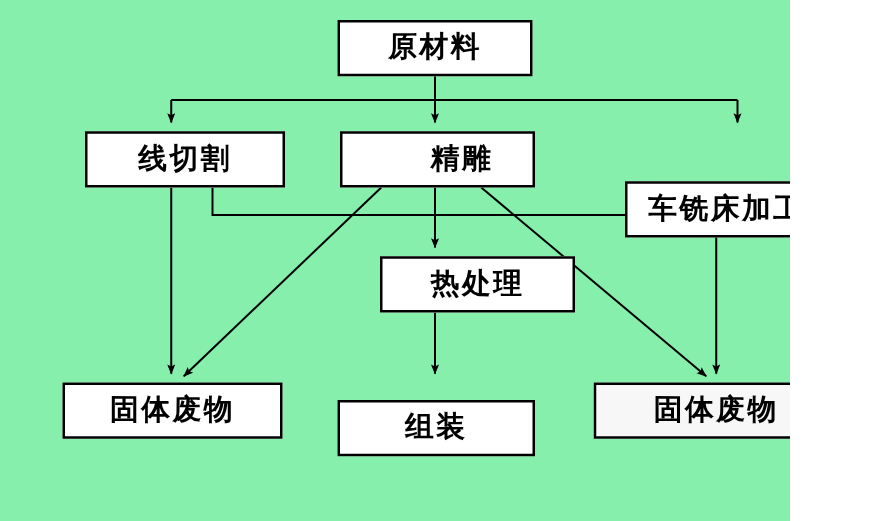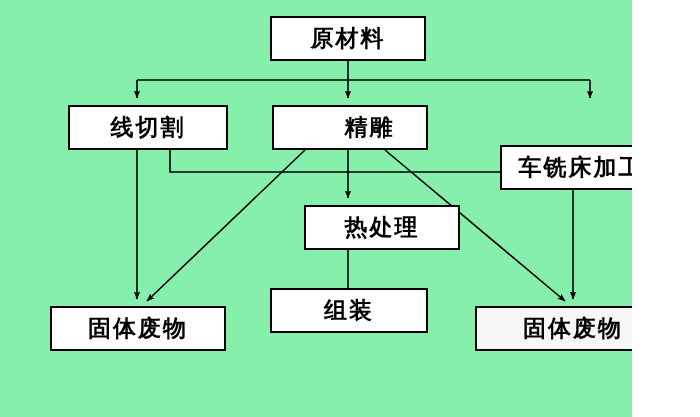--- a/index.html
+++ b/index.html
@@ -101,21 +101,21 @@
       </div>
       <div class="node" style="left: 500px; top: 105px; width: 162px; height: 45px; margin-top: 40px;">
         <span class="node-label">车铣床加工</span>
       </div>
       <div class="node" style="left: 272px; top: 205px; width: 156px; height: 45px; margin-left: 32px;">
         <span class="node-label">热处理</span>
       </div>
       <div class="node" style="left: 50px; top: 306px; width: 176px; height: 45px;">
         <span class="node-label">固体废物</span>
       </div>
-      <div class="node" style="left: 270px; top: 288px; width: 158px; height: 45px;">
+      <div class="node" style="left: 270px; top: 320px; width: 158px; height: 45px;">
         <span class="node-label">组装</span>
       </div>
       <div class="node tinted" style="left: 475px; top: 306px; width: 196px; height: 45px;">
         <span class="node-label">固体废物</span>
       </div>
     </div>
 
 </div>
 
 </body></html>

